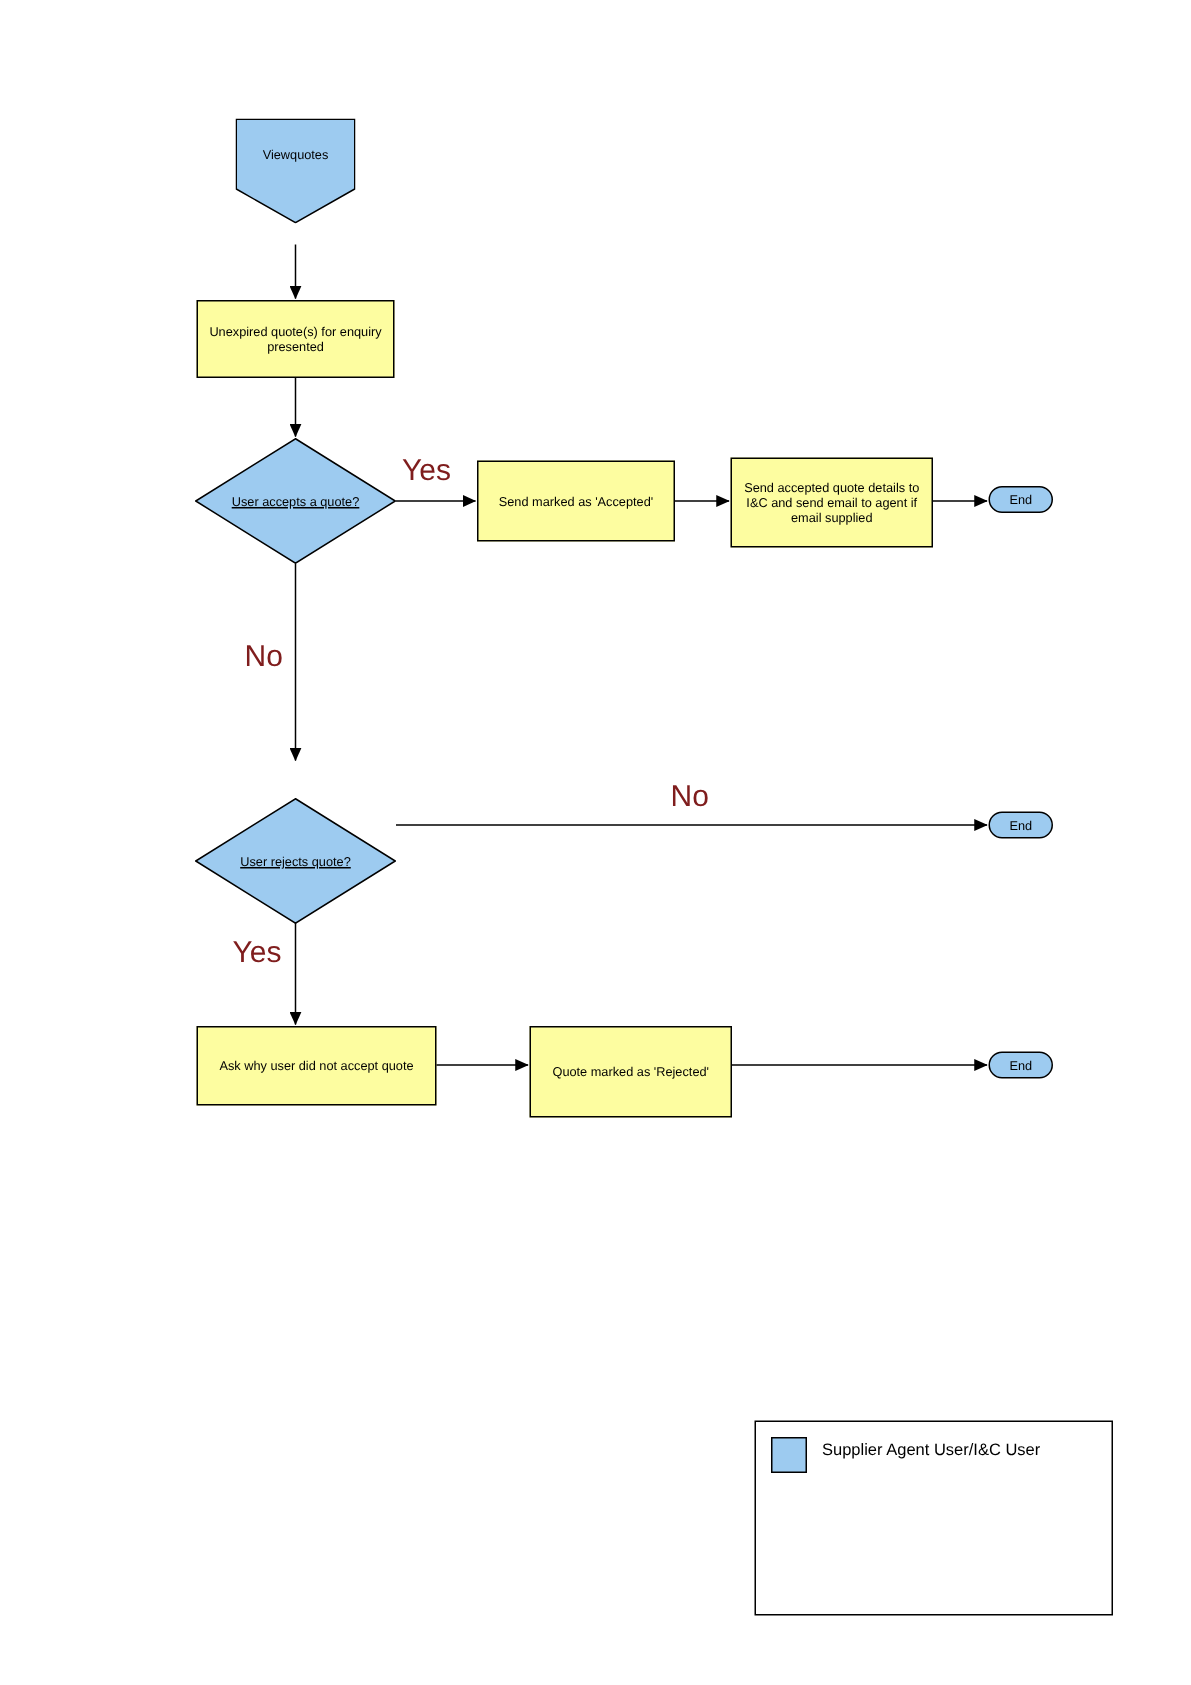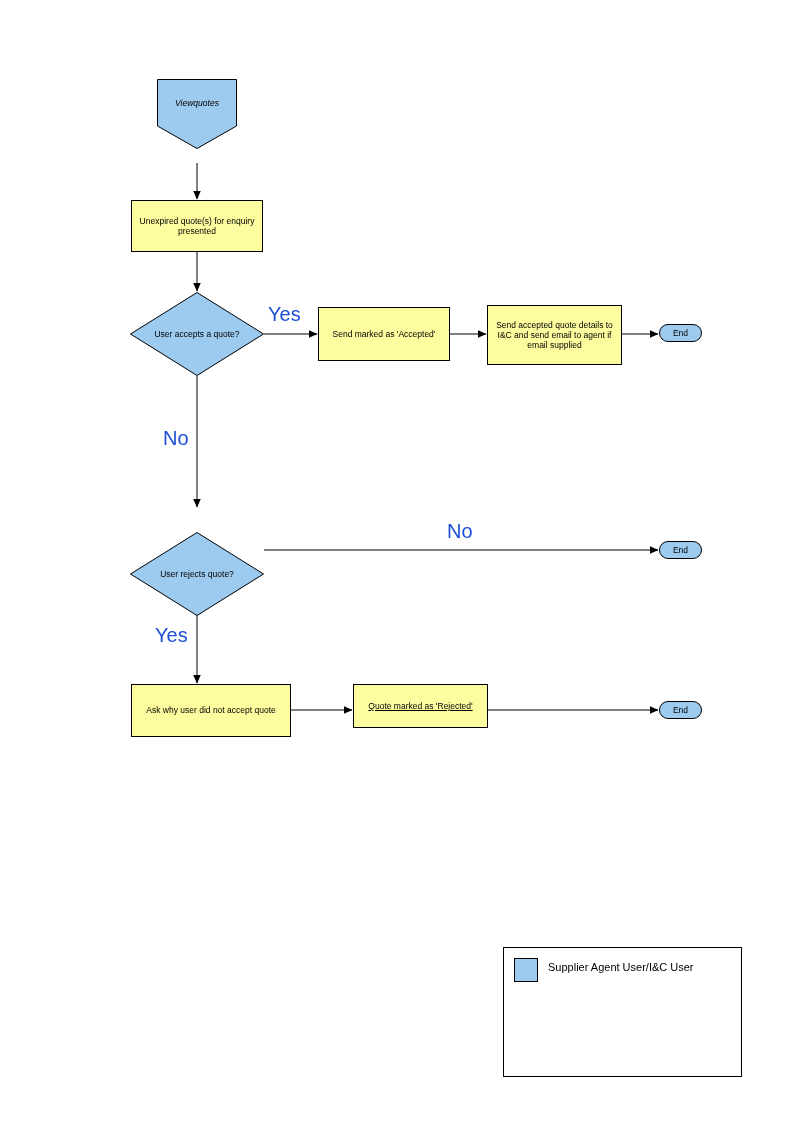--- a/index.html
+++ b/index.html
@@ -50,54 +50,54 @@
   .node-decision .diamond-shape {
     position: absolute;
     left: 0;
     top: 0;
     width: 100%;
     height: 100%;
   }
   .node-decision .node-label {
     position: relative;
     z-index: 2;
+    text-decoration: underline;
   }
 
   
   .node-start {
     background: transparent;
     font-size: 8.5px;
   }
   .node-start .pentagon-shape {
     position: absolute;
     left: 0;
     top: 0;
     width: 100%;
     height: 100%;
   }
   .node-start .node-label {
     position: relative;
     z-index: 2;
     margin-bottom: 22px;
-    font-style: italic;
   }
 
   
   .node-terminator {
     border: 1px solid #000000;
     background: #9dcbf0;
     border-radius: 9px;
     font-size: 8.5px;
   }
 
   
   .edge-label {
     position: absolute;
     font-size: 20px;
-    color: #1d4ed8;
+    color: #7f1d1d;
     line-height: 1;
     white-space: nowrap;
   }
 
   
   #legend-panel {
     position: absolute;
     left: 503px;
     top: 947px;
     width: 239px;
@@ -195,21 +195,21 @@
 </div>
 
 <div class="node node-terminator" style="left:659px; top:541px; width:43px; height:18px;">
   <span>End</span>
 </div>
 
 <div class="node node-process" style="left:131px; top:684px; width:160px; height:53px;">
   <span>Ask why user did not accept quote</span>
 </div>
 
-<div class="node node-process" style="left:353px; top:684px; width:135px; height:44px;text-decoration:underline;">
+<div class="node node-process" style="left:353px; top:684px; width:135px; height:61px;">
   <span>Quote  marked as 'Rejected'</span>
 </div>
 
 <div class="node node-terminator" style="left:659px; top:701px; width:43px; height:18px;">
   <span>End</span>
 </div>
 
 <div class="edge-label" style="left:268px; top:304px;">Yes</div>
 
 <div class="edge-label" style="left:163px; top:428px;">No</div>

